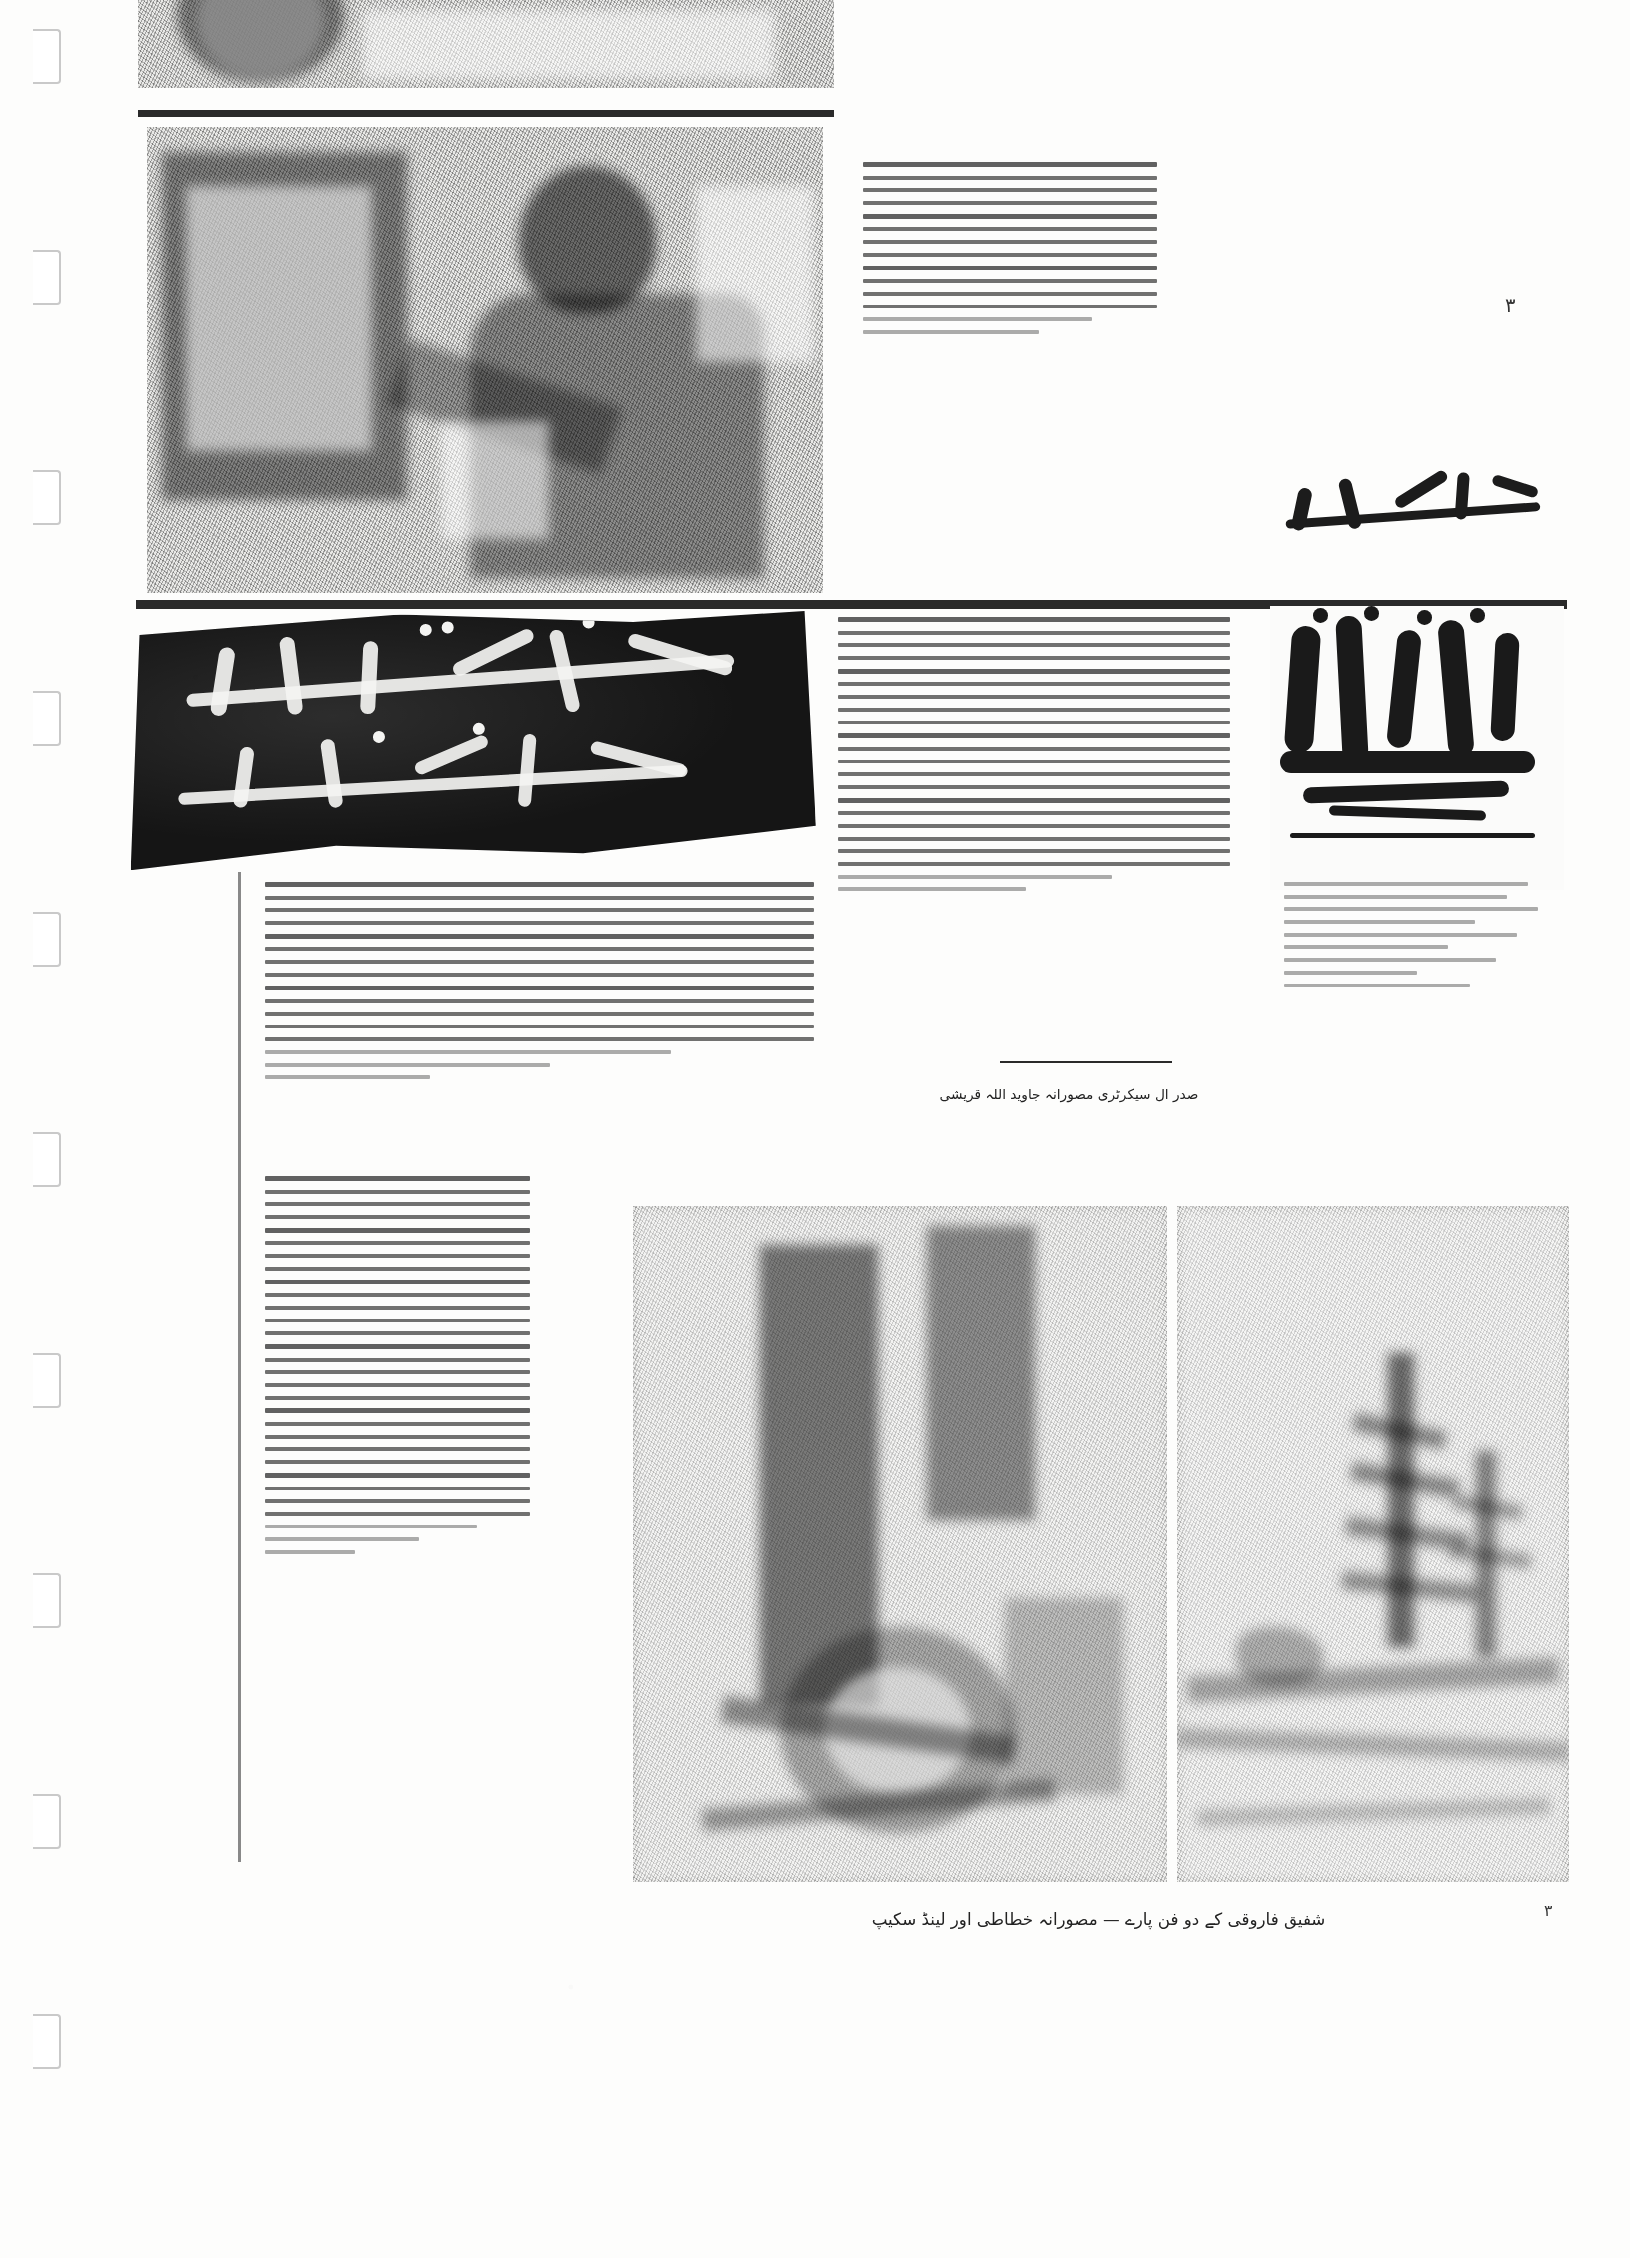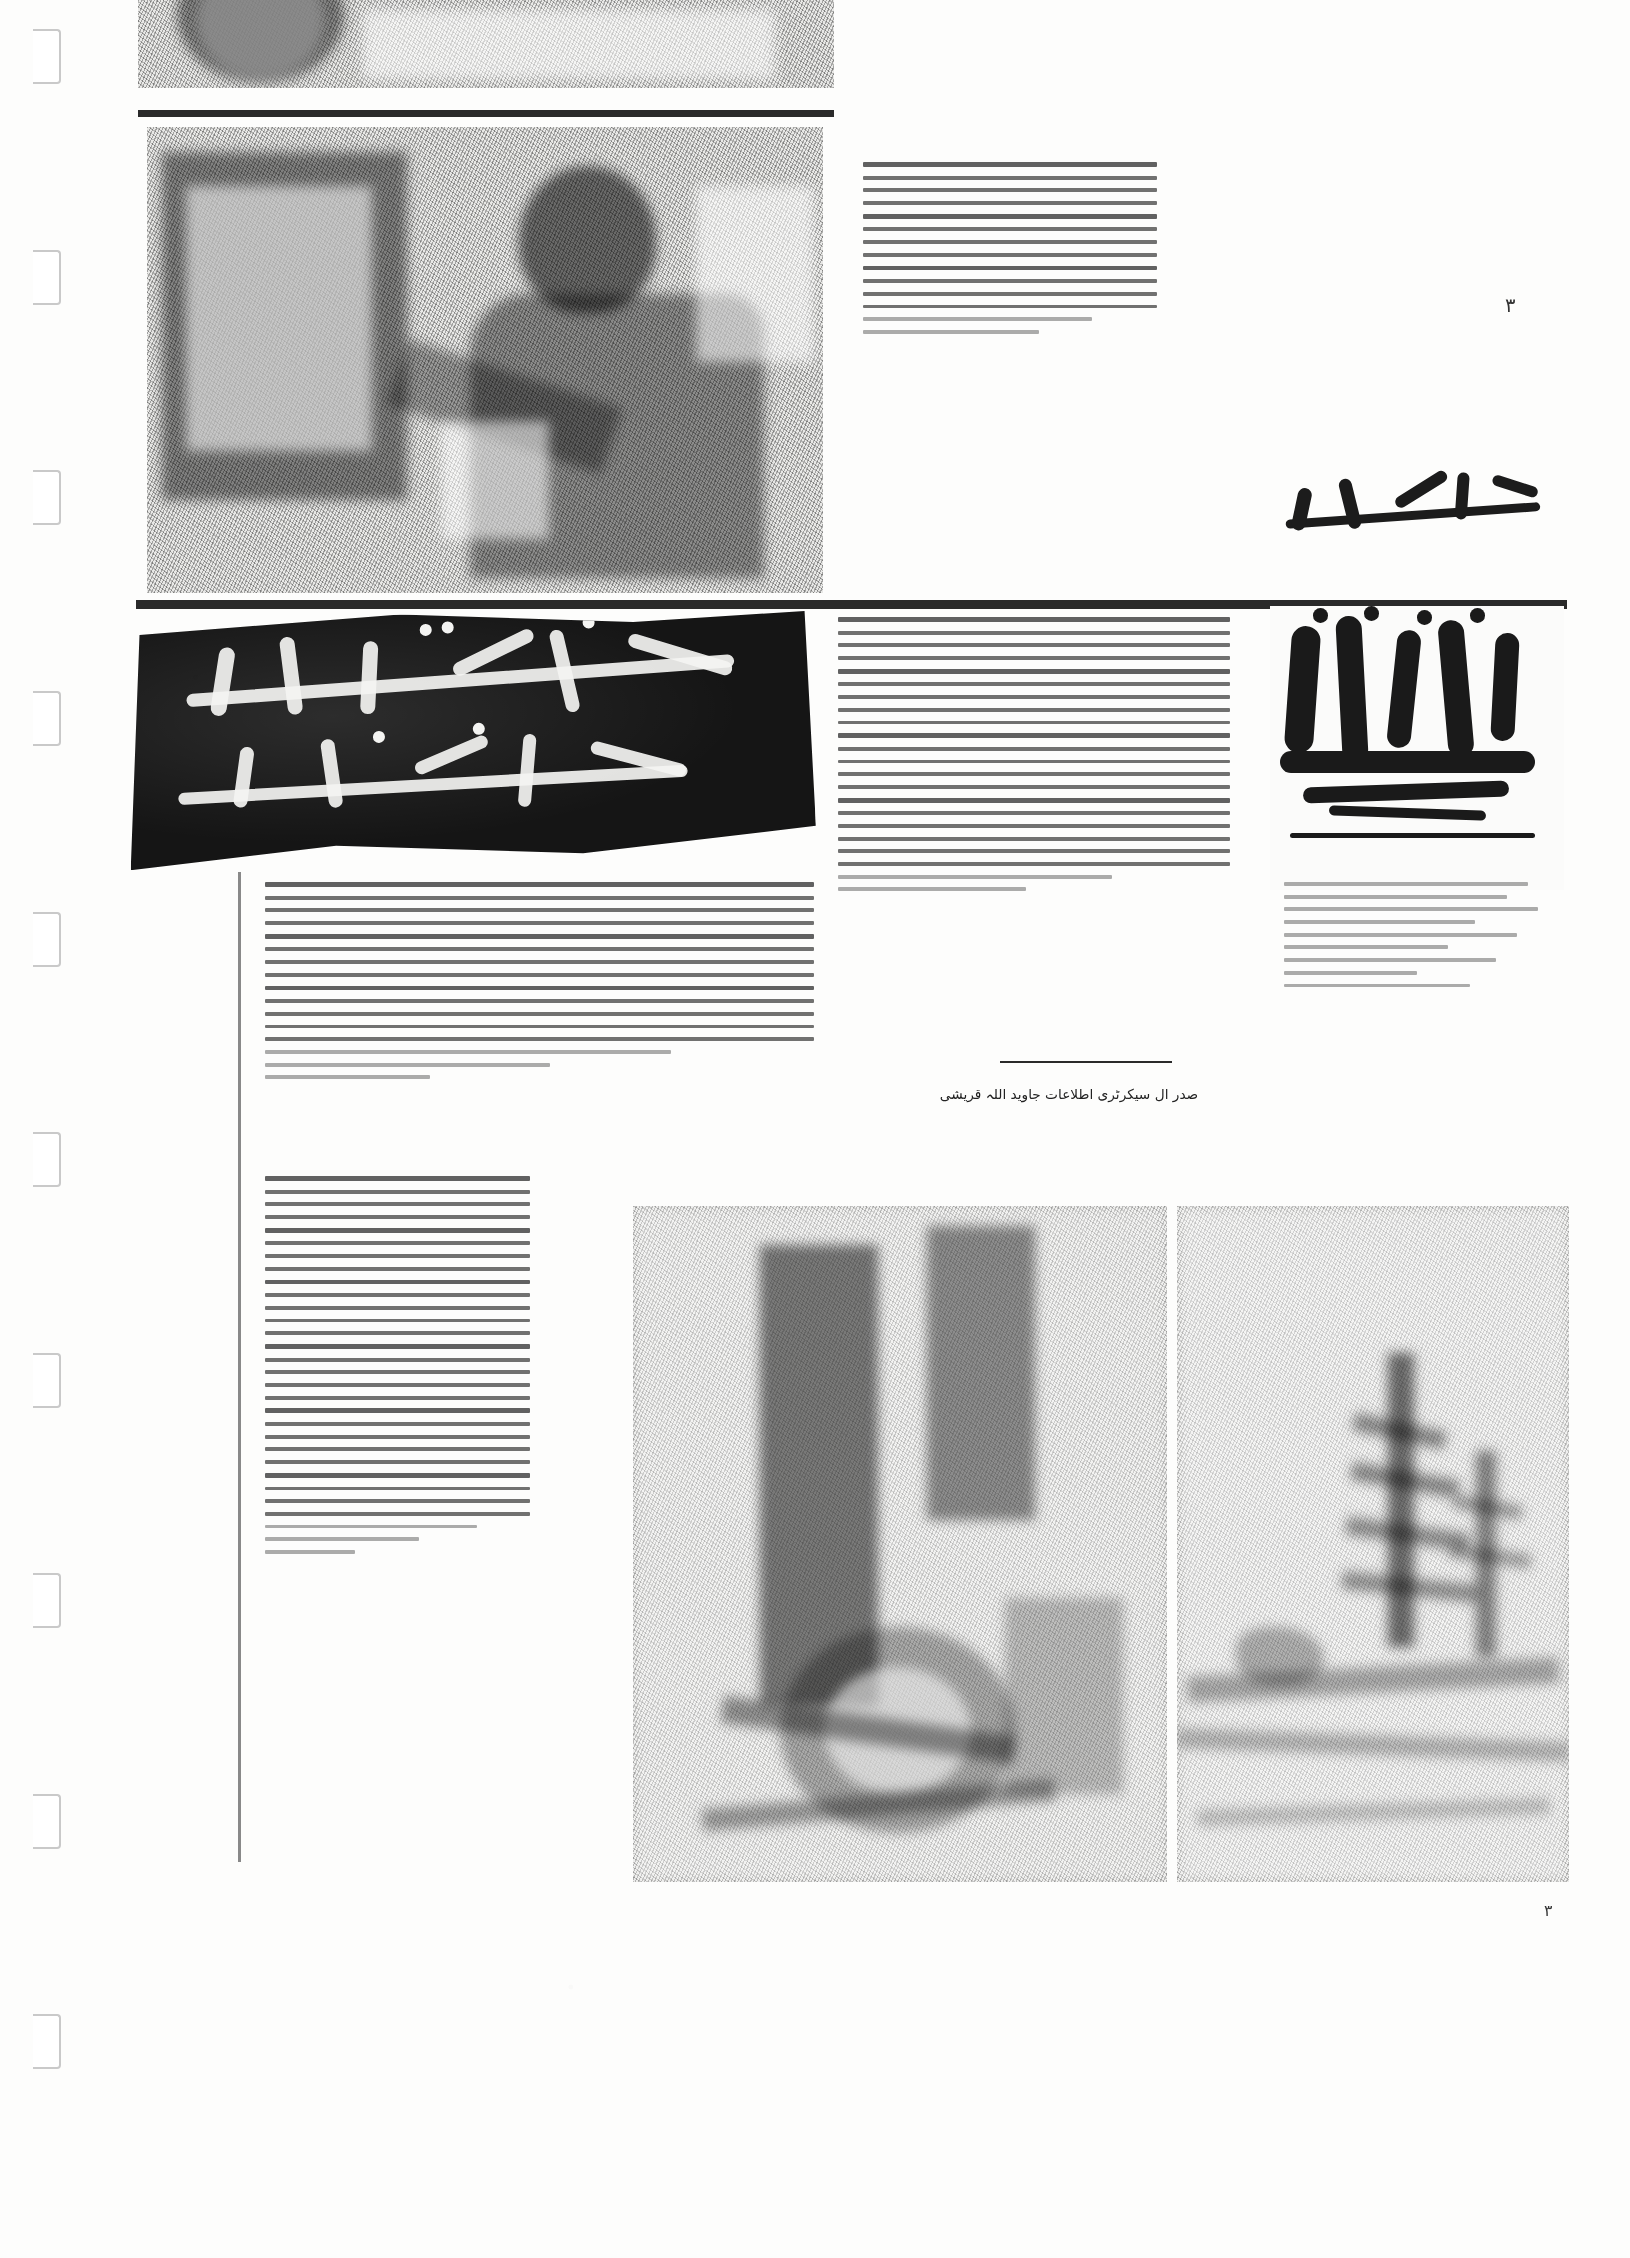--- a/index.html
+++ b/index.html
@@ -340,21 +340,21 @@
         <div class="line"></div>
         <div class="line"></div>
       <div class="line"></div>
         <div class="line faint" style="width:74%"></div>
       <div class="line faint" style="width:52%"></div>
       <div class="line faint" style="width:30%"></div>
     </div>
 
     <div class="rule" style="left:882px; top:1061px; width:172px; height:2px;"></div>
 
-    <div class="caption" style="left:745px; top:1086px; width:412px; font-size:13.7px;">صدر ال سیکرٹری اطلاعات جاوید اللہ قریشی</div>
+    <div class="caption" style="left:745px; top:1086px; width:412px; font-size:13.7px;">صدر ال سیکرٹری مصورانہ جاوید اللہ قریشی</div>
 
     <div class="tb" style="left:147px; top:1176px; width:265px;">
       <div class="line t2"></div>
         <div class="line"></div>
         <div class="line"></div>
       <div class="line"></div>
         <div class="line t2"></div>
         <div class="line"></div>
       <div class="line"></div>
         <div class="line"></div>
@@ -408,20 +408,21 @@
       <div class="shade" style="left:299px; top:245px; width:19.6px; height:206px; background:rgba(0,0,0,.45);"></div>
       <div class="shade" style="left:276px; top:294px; width:69px; height:13.7px; transform:rotate(10deg); background:rgba(0,0,0,.35);"></div>
       <div class="shade" style="left:272px; top:343px; width:82px; height:13.7px; transform:rotate(8deg); background:rgba(0,0,0,.33);"></div>
 
       <div class="shade" style="left:9.8px;  top:461px; width:372px; height:25.5px; transform:rotate(-3deg); background:rgba(0,0,0,.30);"></div>
       <div class="shade" style="left:0px;   top:529px; width:392px; height:19.6px; transform:rotate(2deg);  background:rgba(0,0,0,.25);"></div>
       <div class="shade" style="left:19.6px;  top:598px; width:353px; height:15.7px; transform:rotate(-2deg); background:rgba(0,0,0,.20);"></div>
       <div class="shade" style="left:59px;  top:421px; width:88px;  height:59px; border-radius:40% 60% 50% 50%; background:rgba(0,0,0,.28);"></div>
     </div>
 
+    <div class="caption" style="left:510px; top:1909px; width:941px; font-size:16.7px;">شفیق فاروقی کے دو فن پارے — مصورانہ خطاطی اور لینڈ سکیپ</div>
 
     <div class="page-num" style="left:1426px; top:1901px;">۳</div>
 
   </div>
 
   <div id="scan-grain"></div>
 </div>
 
 
 </body></html>

